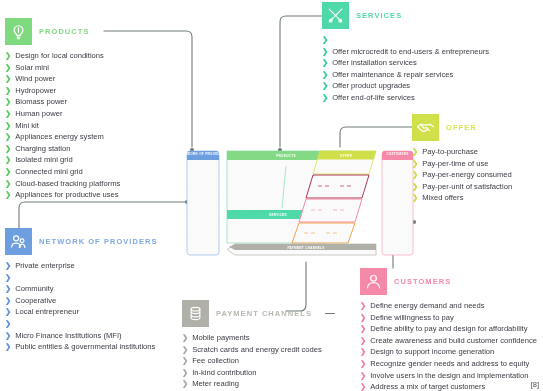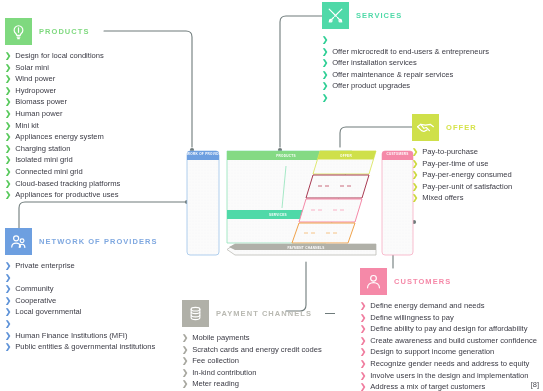--- a/index.html
+++ b/index.html
@@ -254,20 +254,21 @@
       <li>
           <span class="chev">❯</span>
           <span>Offer maintenance &amp; repair services</span>
         </li>
       <li>
           <span class="chev">❯</span>
           <span>Offer product upgrades</span>
         </li>
       <li>
           <span class="chev">❯</span>
+          <span>Offer end-of-life services</span>
         </li>
     </ul>
   </div>
 
   <div class="block c-offer" id="blk-offer">
     <div class="blk-head">
       <span class="tile">
         <svg width="19" height="19" viewBox="0 0 24 24" fill="none" stroke="#ffffff" stroke-width="1.5" stroke-linecap="round" stroke-linejoin="round">
           <path d="M2 11l4-3 6 1 6-1 4 3"></path>
           <path d="M6 8l4 5 3-1 4 4"></path>
@@ -323,28 +324,28 @@
       <li>
           <span class="chev">❯</span>
           <span>Community</span>
         </li>
       <li>
           <span class="chev">❯</span>
           <span>Cooperative</span>
         </li>
       <li>
           <span class="chev">❯</span>
-          <span>Local governmental</span>
-        </li>
-      <li>
-          <span class="chev">❯</span>
-        </li>
-      <li>
-          <span class="chev">❯</span>
-          <span>Human Finance Institutions (MFI)</span>
+          <span>Local entrepreneur</span>
+        </li>
+      <li>
+          <span class="chev">❯</span>
+        </li>
+      <li>
+          <span class="chev">❯</span>
+          <span>Micro Finance Institutions (MFI)</span>
         </li>
       <li>
           <span class="chev">❯</span>
           <span>Public entities &amp; governmental institutions</span>
         </li>
     </ul>
   </div>
 
   <div class="block c-payment" id="blk-payment">
     <div class="blk-head">

